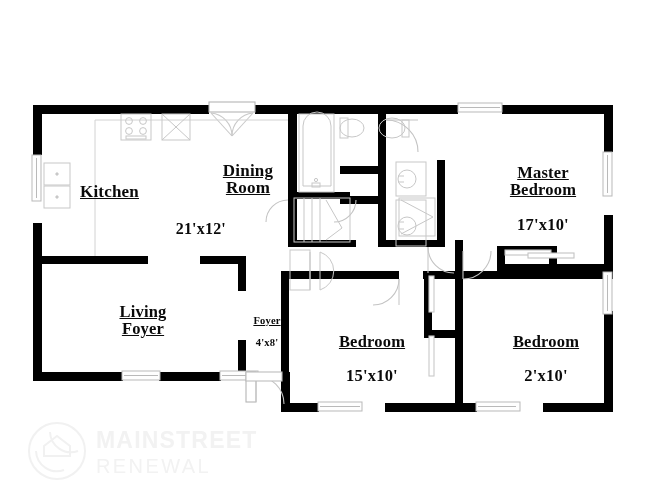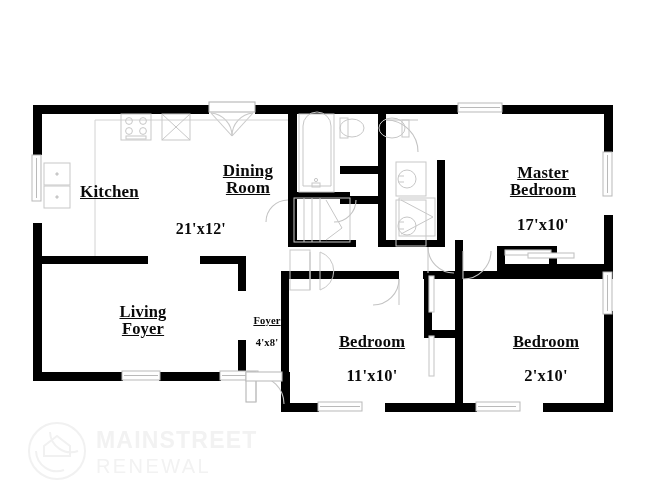--- a/index.html
+++ b/index.html
@@ -285,21 +285,21 @@
 Foyer</span>
   </div>
 
   <div class="room-label lbl-foyer">
     <span class="room-name">Foyer</span>
     <span class="room-dims">4'x8'</span>
   </div>
 
   <div class="room-label lbl-bed1">
     <span class="room-name">Bedroom</span>
-    <span class="room-dims">11'x10'</span>
+    <span class="room-dims">15'x10'</span>
   </div>
 
   <div class="room-label lbl-bed2">
     <span class="room-name">Bedroom</span>
     <span class="room-dims">2'x10'</span>
   </div>
 
   <svg id="watermark" viewBox="0 0 260 66">
     <g>
       <circle cx="33" cy="33" r="28" fill="none" stroke="#f1f1f1" stroke-width="2"></circle>

